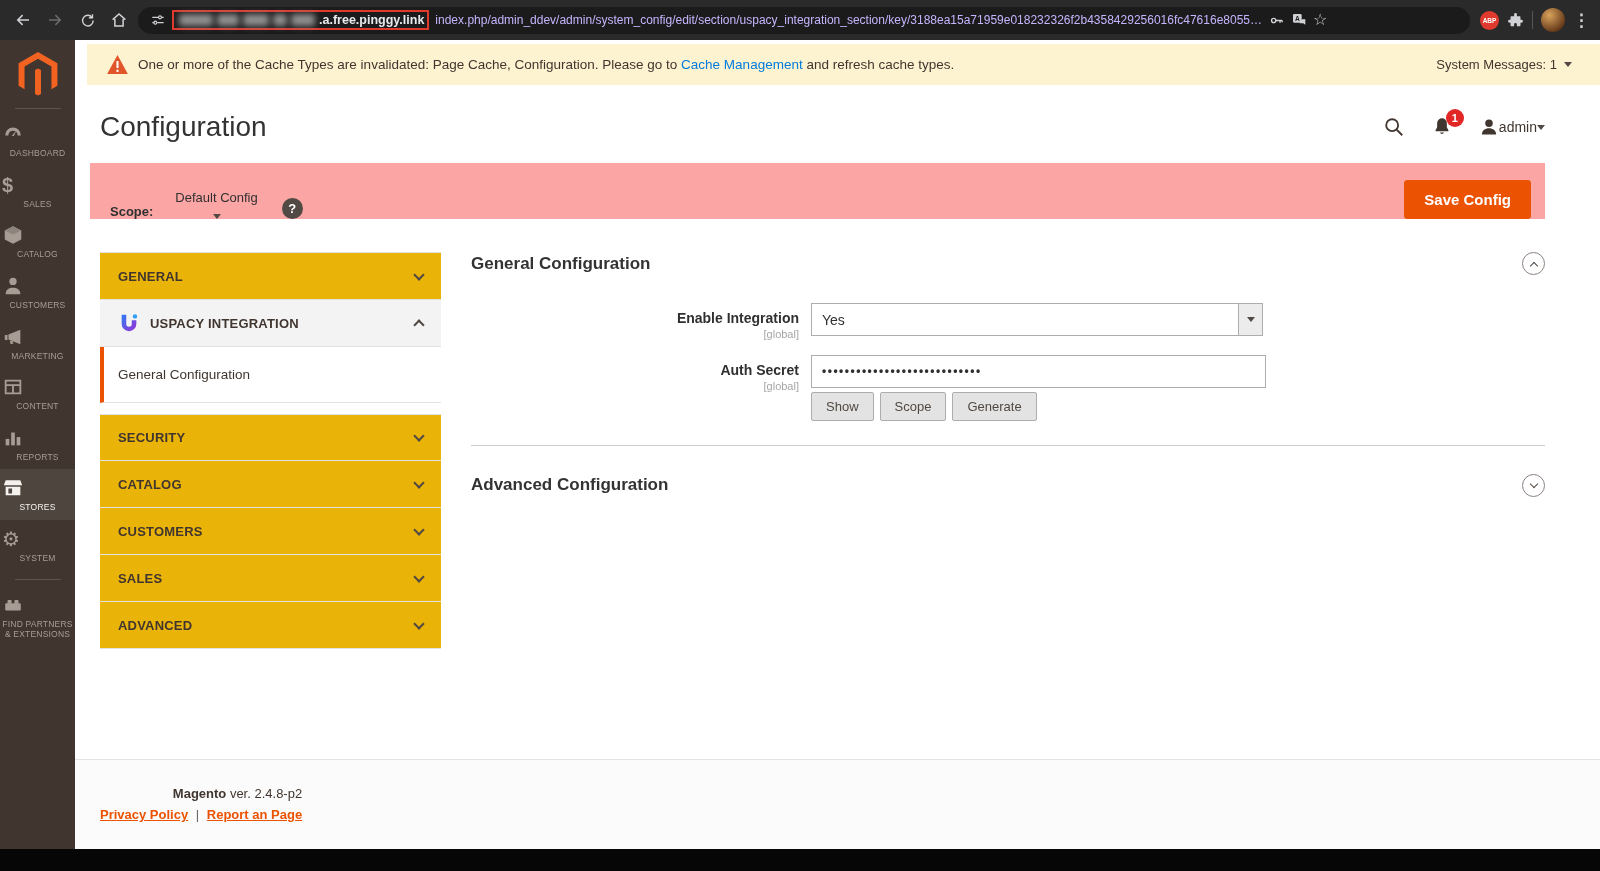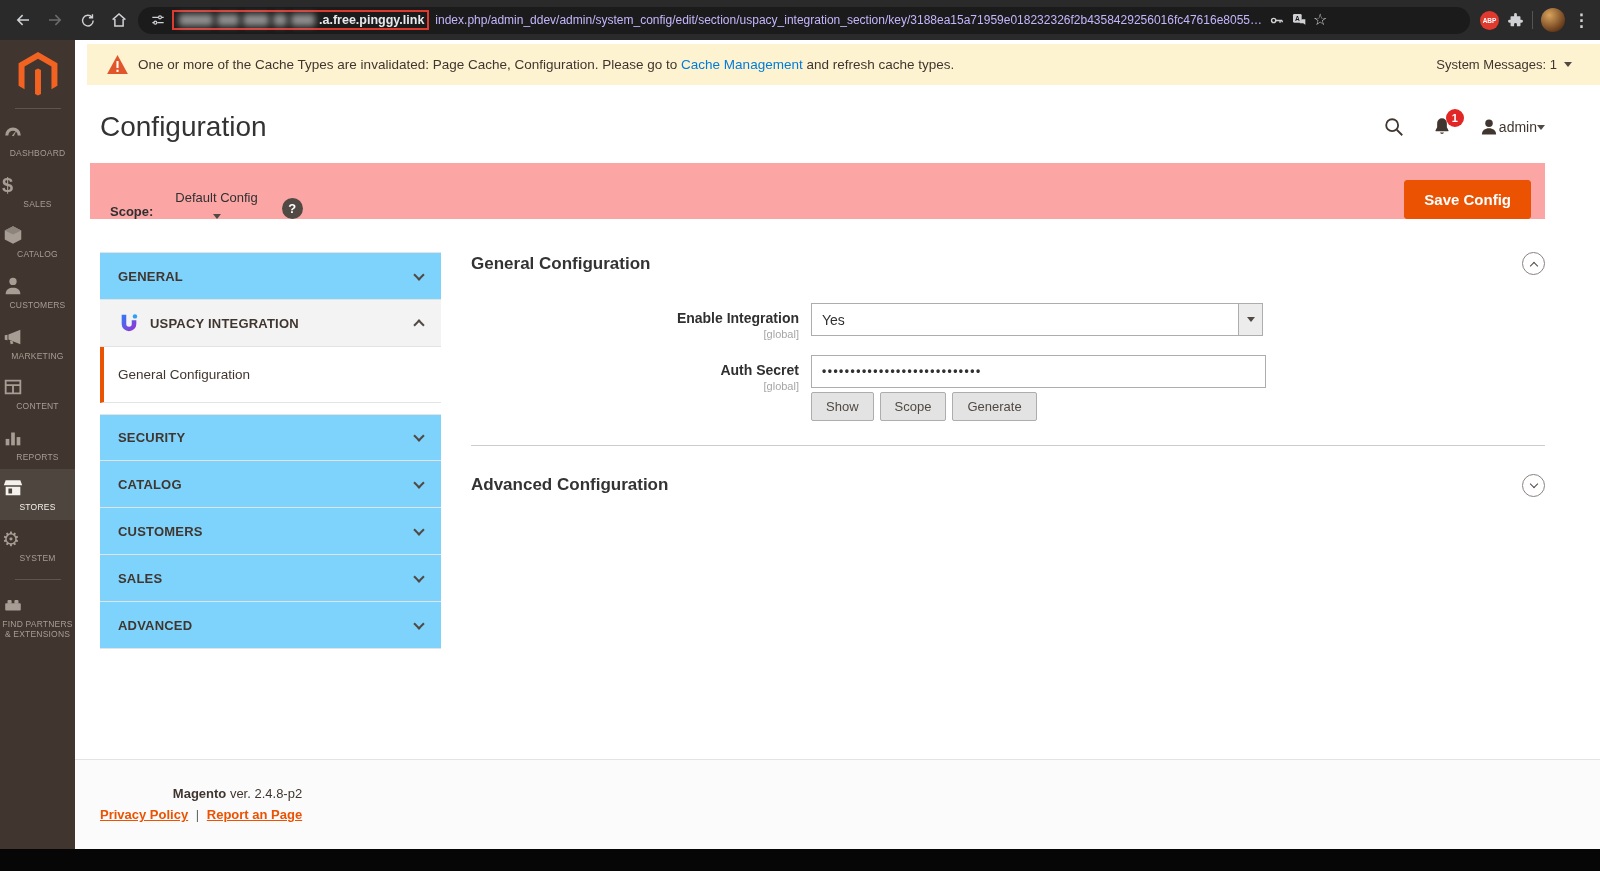--- a/index.html
+++ b/index.html
@@ -54,21 +54,21 @@
   .scope-bar { margin:0 55px 0 15px; background:#fca5a5; height:56px; display:flex; align-items:flex-end; padding:0 14px 0 20px; }
   .scope-label { font-size:13px; font-weight:bold; color:#303030; margin-right:22px; }
   .scope-select { font-size:13px; color:#303030; display:flex; align-items:center; gap:9px; cursor:pointer; margin-right:24px;flex-direction:column; }
   .help-icon { width:21px; height:21px; border-radius:50%; background:#514943; color:#fff; font-size:13px; font-weight:bold; display:flex; align-items:center; justify-content:center; cursor:pointer; }
   .save-btn { margin-left:auto; background:#eb5202; border:1px solid #eb5202; border-radius:3px; color:#fff; font-size:15px; font-weight:bold; padding:10px 19px; cursor:pointer; font-family:"Liberation Sans", sans-serif; }
 
   .content-cols { flex:1; display:flex; padding:33px 55px 30px 25px; gap:30px; align-items:flex-start; }
 
   
   .config-nav { width:341px; flex:none; border-top:1px solid #e3e3e3; }
-  .nav-row { height:47px; display:flex; align-items:center; justify-content:space-between; padding:0 18px; border-bottom:1px solid #e3e3e3; cursor:pointer; background:#7dd3fc; }
+  .nav-row { height:47px; display:flex; align-items:center; justify-content:space-between; padding:0 18px; border-bottom:1px solid #e3e3e3; cursor:pointer; background:#eab308; }
   .nav-row .lbl { font-size:13px; font-weight:bold; color:#41362f; letter-spacing:.2px; display:flex; align-items:center; gap:10px; }
   .nav-row.expanded { background:#f3f3f3; }
   .nav-subitem { border-left:4px solid #eb5202; border-bottom:1px solid #e3e3e3; background:#fff; padding:20px 14px; font-size:13.5px; color:#41362f; cursor:pointer; margin-bottom:11px; }
 
   
   .chev { display:inline-block; width:8px; height:8px; border-right:2px solid #514943; border-bottom:2px solid #514943; transform:rotate(45deg); margin-top:-3px; }
   .chev.up { transform:rotate(-135deg); margin-top:4px; }
   .caret-down { display:inline-block; width:0; height:0; border-left:4px solid transparent; border-right:4px solid transparent; border-top:5px solid #514943; }
   .circle-chev { width:23px; height:23px; border:1px solid #8a837f; border-radius:50%; display:flex; align-items:center; justify-content:center; cursor:pointer; flex:none; }
   .circle-chev .chev { width:6px; height:6px; border-width:1.5px; }

